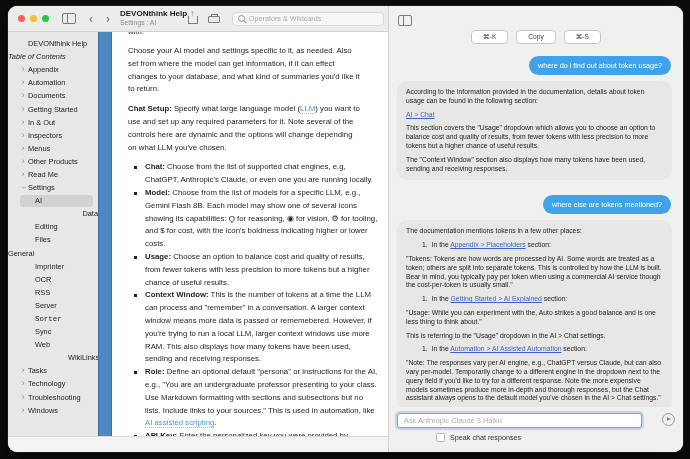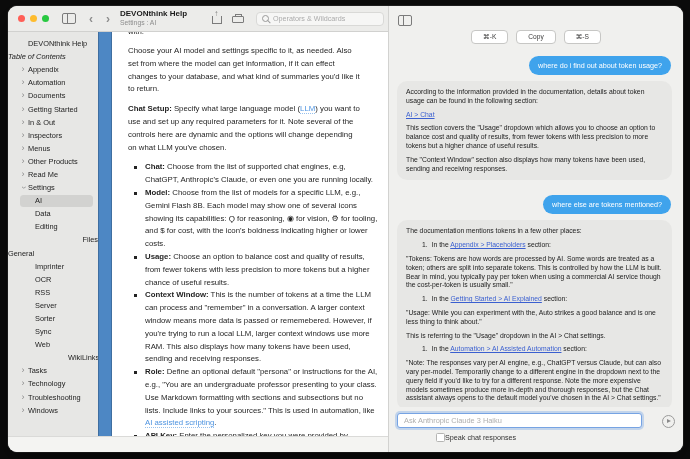--- a/index.html
+++ b/index.html
@@ -17,21 +17,21 @@
   .icon-sidebar::after,.icon-panel::after{content:'';position:absolute;left:3.5px;top:0;bottom:0;width:1px;background:#7b7b7b}
   .chev{font-size:12px;line-height:1;color:#8d8d8d;margin-left:13px;font-weight:bold}
   .title-block{margin-left:10px;line-height:1}
   .tb-title{font-size:8px;font-weight:bold;color:#1b1b1b}
   .tb-subtitle{font-size:6.8px;color:#8d8d8d;margin-top:1.5px}
   .tb-spacer{flex:1}
   .icon-share{width:8px;height:7px;border:1px solid #7b7b7b;border-top:none;position:relative;margin:2px 10px 0 0;display:inline-block}
   .icon-share::after{content:'↑';position:absolute;left:1.2px;top:-6.5px;font-size:8px;color:#7b7b7b}
   .icon-print{width:10px;height:5px;border:1px solid #7b7b7b;border-radius:1px;position:relative;margin:2px 12px 0 0;display:inline-block}
   .icon-print::before{content:'';position:absolute;left:2px;top:-3.5px;width:4.5px;height:2.5px;border:1px solid #7b7b7b;border-bottom:none}
-  .searchfield{width:128px;height:14px;box-sizing:border-box;background:#f6f6f5;border:1px solid #d9d9d7;
+  .searchfield{width:152px;height:14px;box-sizing:border-box;background:#f6f6f5;border:1px solid #d9d9d7;
                border-radius:4px;display:flex;align-items:center;gap:4px;padding:0 5px;margin-right:4px}
   .icon-search{width:5px;height:5px;border:1px solid #9a9a9a;border-radius:50%;position:relative;display:inline-block}
   .icon-search::after{content:'';position:absolute;width:3.5px;height:1px;background:#9a9a9a;transform:rotate(45deg);right:-2.5px;bottom:-1px}
   .search-ph{font-size:7.2px;color:#ababab;white-space:nowrap}
   
   .sidebar{position:absolute;left:0;top:26px;width:90px;bottom:16px;background:#e7e7e5;overflow:hidden;padding-top:5px;box-sizing:border-box}
   .sb-row{height:13.1px;display:flex;align-items:center;position:relative;font-size:7.4px;color:#1c1c1c;white-space:nowrap}
   .sb-row .disc{width:10px;font-size:9px;color:#8a8a8a;line-height:1;display:inline-block;text-align:center;transform:translateY(-0.5px)}
   .sb-row .disc.open{transform:rotate(90deg)}
   .sb-label{position:relative;z-index:1}
@@ -61,29 +61,29 @@
   .pbtn{font-size:6.6px;color:#3c3c3c;background:#ffffff;border:1px solid #c7c7c5;border-radius:4px;padding:2px 11px;line-height:1.2}
   .chat{position:absolute;left:8px;right:11px;top:44px;bottom:45px;display:flex;flex-direction:column;overflow:hidden}
   .bubble{border-radius:10px;box-sizing:border-box}
   .bubble.user{background:#3fa3ec;color:#ffffff;font-size:7.2px;padding:5px 9px;align-self:flex-end;margin:6px 1px 6px auto;max-width:240px;white-space:nowrap}
   .bubble.asst{background:#e7e7e5;color:#222222;font-size:6.8px;line-height:8.8px;padding:7px 9px;margin:0 0 9px 0}
   .aline{margin:0 0 5px 0}
   .aline:last-child{margin-bottom:0}
   .aline.li{padding-left:16px}
   .num{margin-right:4px}
   .clink{color:#3a5fd0;text-decoration:underline}
-  .input-row{position:absolute;left:8px;right:8px;bottom:24px;display:flex;align-items:flex-end;gap:20px}
+  .input-row{position:absolute;left:8px;right:8px;bottom:24px;display:flex;align-items:flex-start;gap:20px}
   .chat-input{flex:1;height:15px;box-sizing:border-box;background:#ffffff;border:1px solid #76a3e3;border-radius:3px;
               box-shadow:0 0 0 2px rgba(110,160,230,.35);font-size:7.4px;padding:0 6px;outline:none;color:#222;
               font-family:"Liberation Sans",sans-serif}
   .chat-input::placeholder{color:#aeaeae}
   .send-btn{width:11px;height:11px;border:1px solid #9a9a9a;border-radius:50%;position:relative;flex:0 0 auto}
   .send-btn::after{content:'';position:absolute;left:3.5px;top:3px;border-style:solid;border-width:2.5px 0 2.5px 4.5px;
                    border-color:transparent transparent transparent #8a8a8a}
-  .checkbox-row{position:absolute;left:47px;bottom:10px;display:flex;align-items:center;}
+  .checkbox-row{position:absolute;left:47px;bottom:10px;display:flex;align-items:center;gap:5px}
   .checkbox{width:7px;height:7px;background:#fff;border:1px solid #b5b5b3;border-radius:1.5px}
   .cb-label{font-size:7.2px;color:#333}
 </style>
 </head>
 <body>
 
 <div class="window">
 
   <div class="toolbar">
     <span class="traffic t-red"></span>
@@ -149,45 +149,45 @@
           <span class="disc">›</span>
           <span class="sb-label">Read Me</span>
         </div>
         <div class="sb-row" style="padding-left: 10px;">
           <span class="disc open">›</span>
           <span class="sb-label">Settings</span>
         </div>
         <div class="sb-row sel" style="padding-left: 27px;">
           <span class="sb-label">AI</span>
         </div>
-        <div class="sb-row" style="padding-left: 27px;">
+        <div class="sb-row" style="padding-left: 27px; justify-content: flex-end;">
           <span class="sb-label">Data</span>
         </div>
         <div class="sb-row" style="padding-left: 27px;">
           <span class="sb-label">Editing</span>
         </div>
-        <div class="sb-row" style="padding-left: 27px; justify-content: flex-end;">
+        <div class="sb-row" style="padding-left: 27px;">
           <span class="sb-label">Files</span>
         </div>
         <div class="sb-row" style="">
           <span class="sb-label">General</span>
         </div>
         <div class="sb-row" style="padding-left: 27px;">
           <span class="sb-label">Imprinter</span>
         </div>
         <div class="sb-row" style="padding-left: 27px;">
           <span class="sb-label">OCR</span>
         </div>
         <div class="sb-row" style="padding-left: 27px;">
           <span class="sb-label">RSS</span>
         </div>
         <div class="sb-row" style="padding-left: 27px;">
           <span class="sb-label">Server</span>
         </div>
-        <div class="sb-row" style="padding-left: 27px;">
+        <div class="sb-row" style="padding-left: 27px; font-family: Liberation Mono, monospace;">
           <span class="sb-label">Sorter</span>
         </div>
         <div class="sb-row" style="padding-left: 27px;">
           <span class="sb-label">Sync</span>
         </div>
         <div class="sb-row" style="padding-left: 27px;">
           <span class="sb-label">Web</span>
         </div>
         <div class="sb-row" style="padding-left: 27px; margin-left: 33px;">
           <span class="sb-label">WikiLinks</span>

